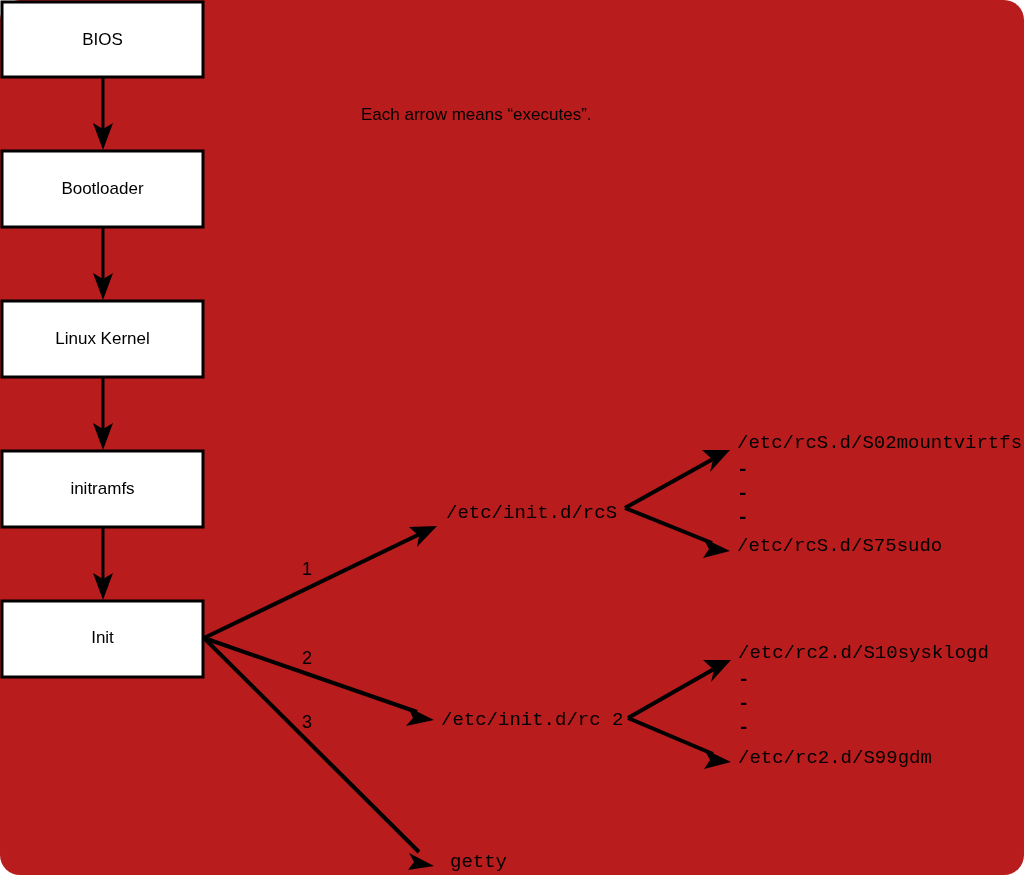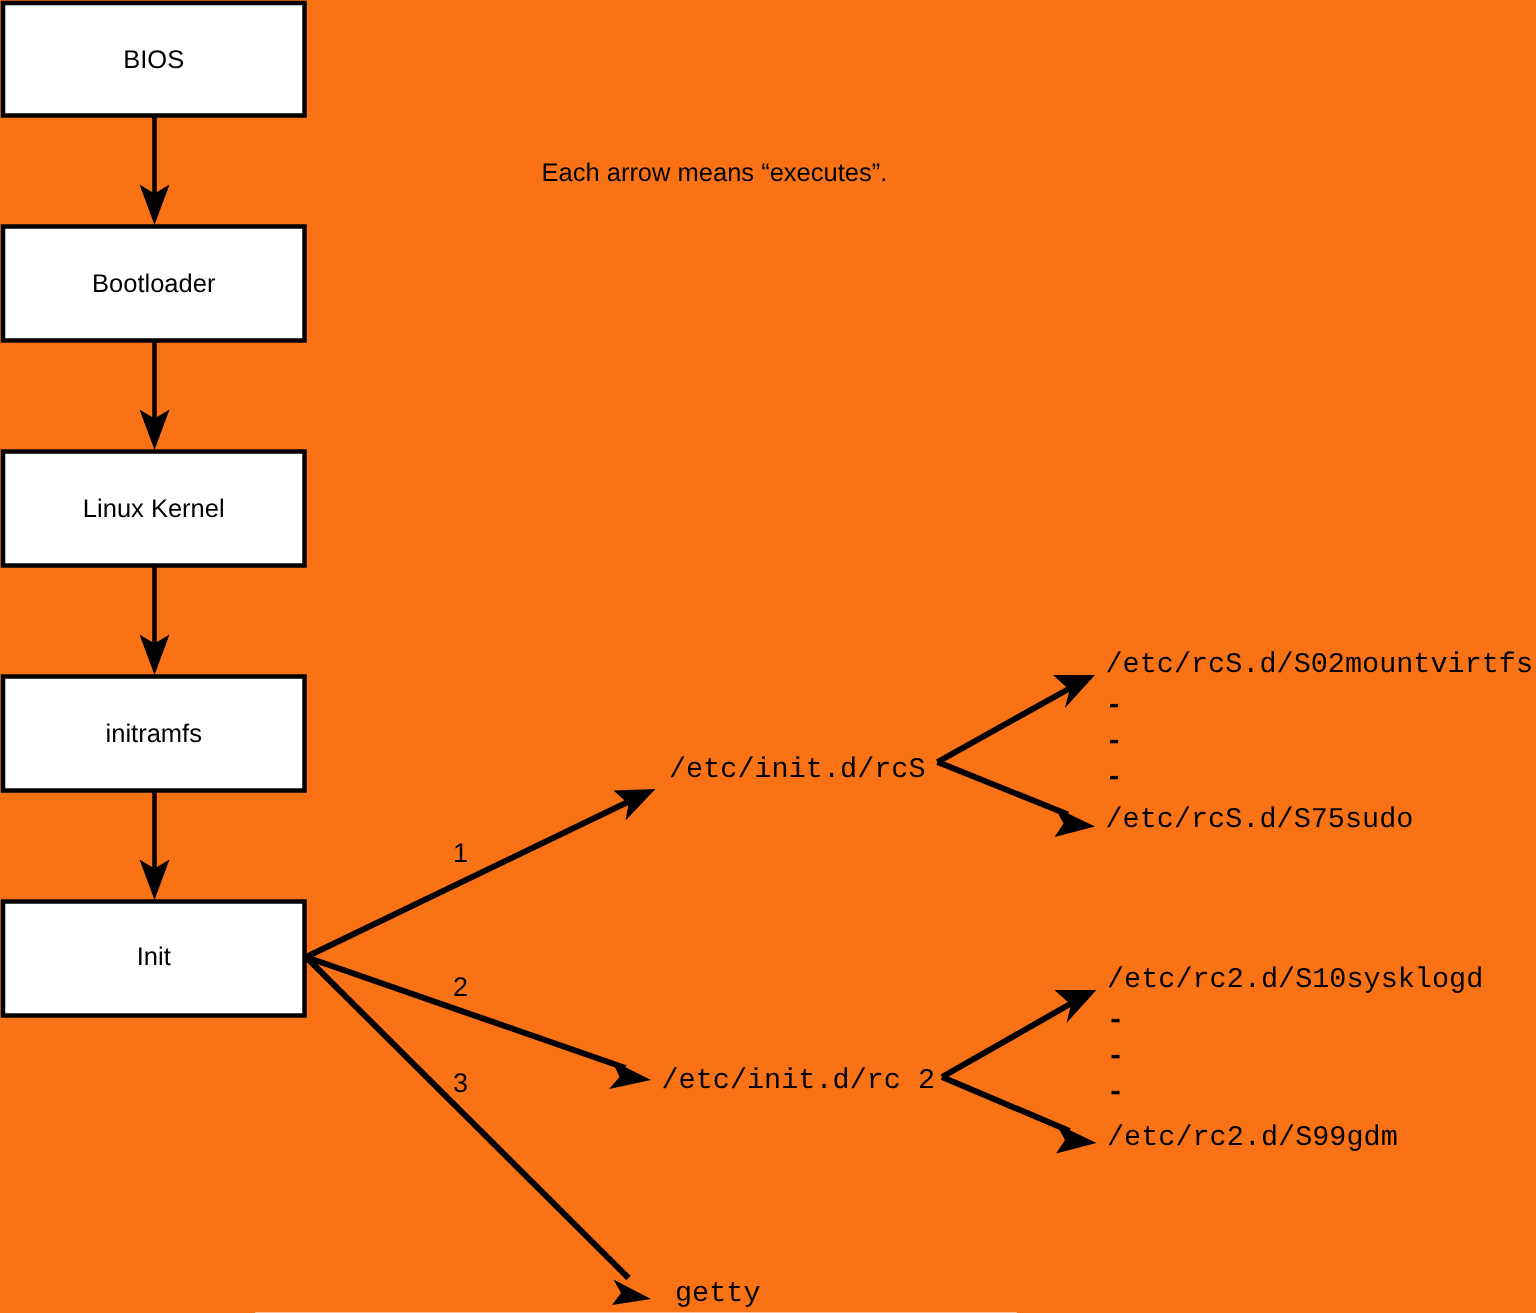--- a/index.html
+++ b/index.html
@@ -10,21 +10,22 @@
   body {
     width: 1024px;
     height: 875px;
     font-family: "Liberation Sans", sans-serif;
     overflow: hidden;
   }
   #diagram-root {
     position: relative;
     width: 1024px;
     height: 875px;
-    background: #f97316;
+    background: #b91c1c;
+    border-radius: 20px;
   }
   svg.diagram-canvas {
     position: absolute;
     top: 0;
     left: 0;
     width: 1024px;
     height: 875px;
     display: block;
   }
   .node-box {

